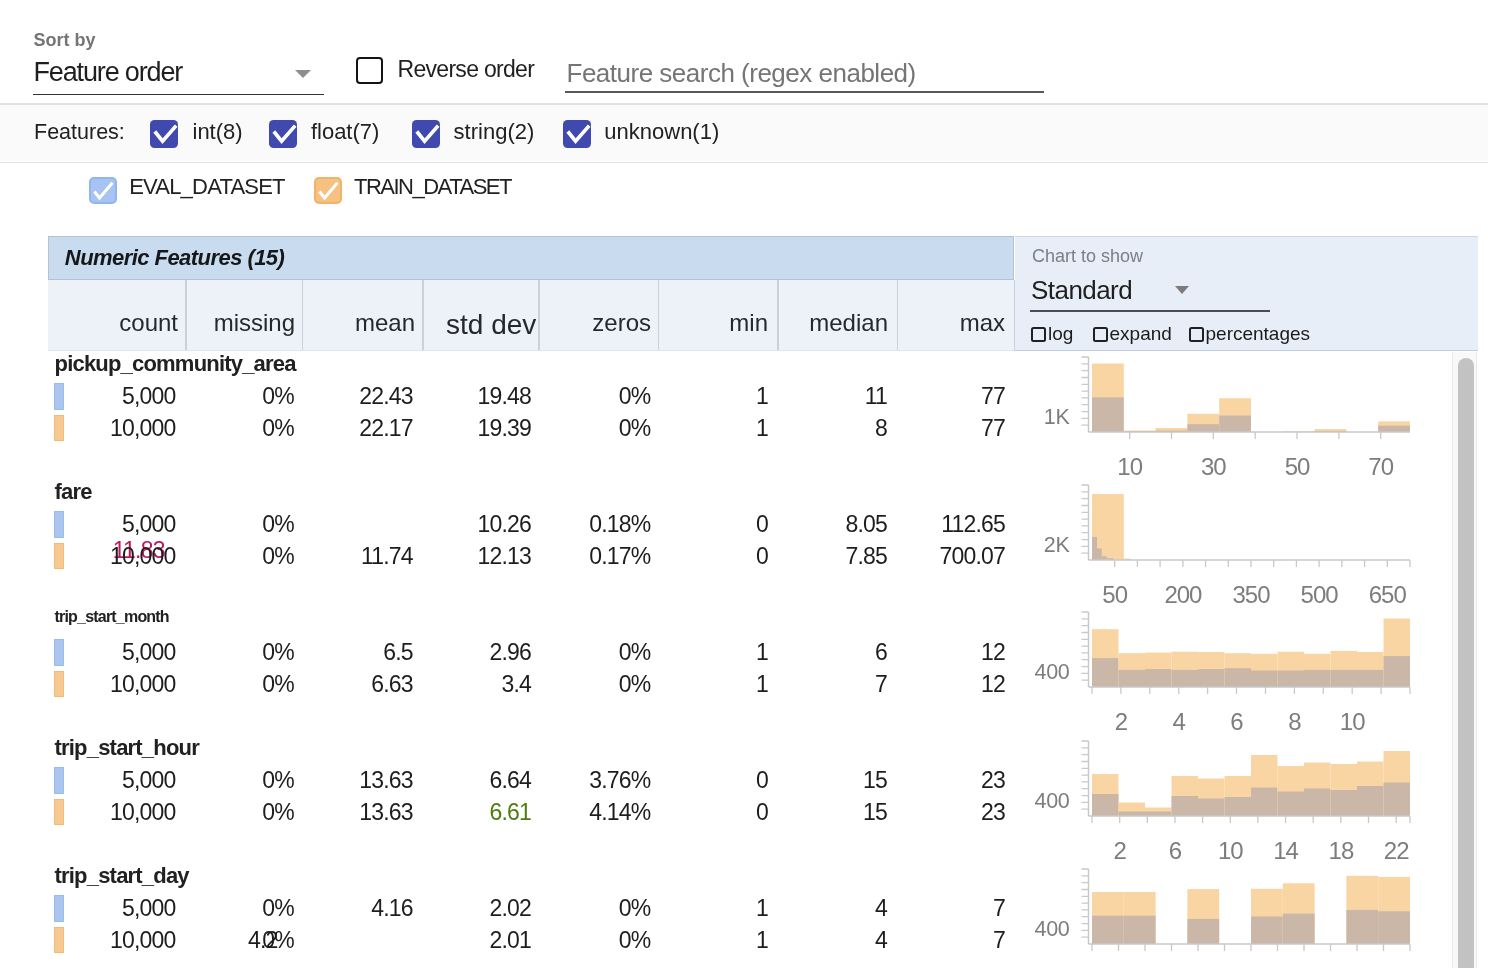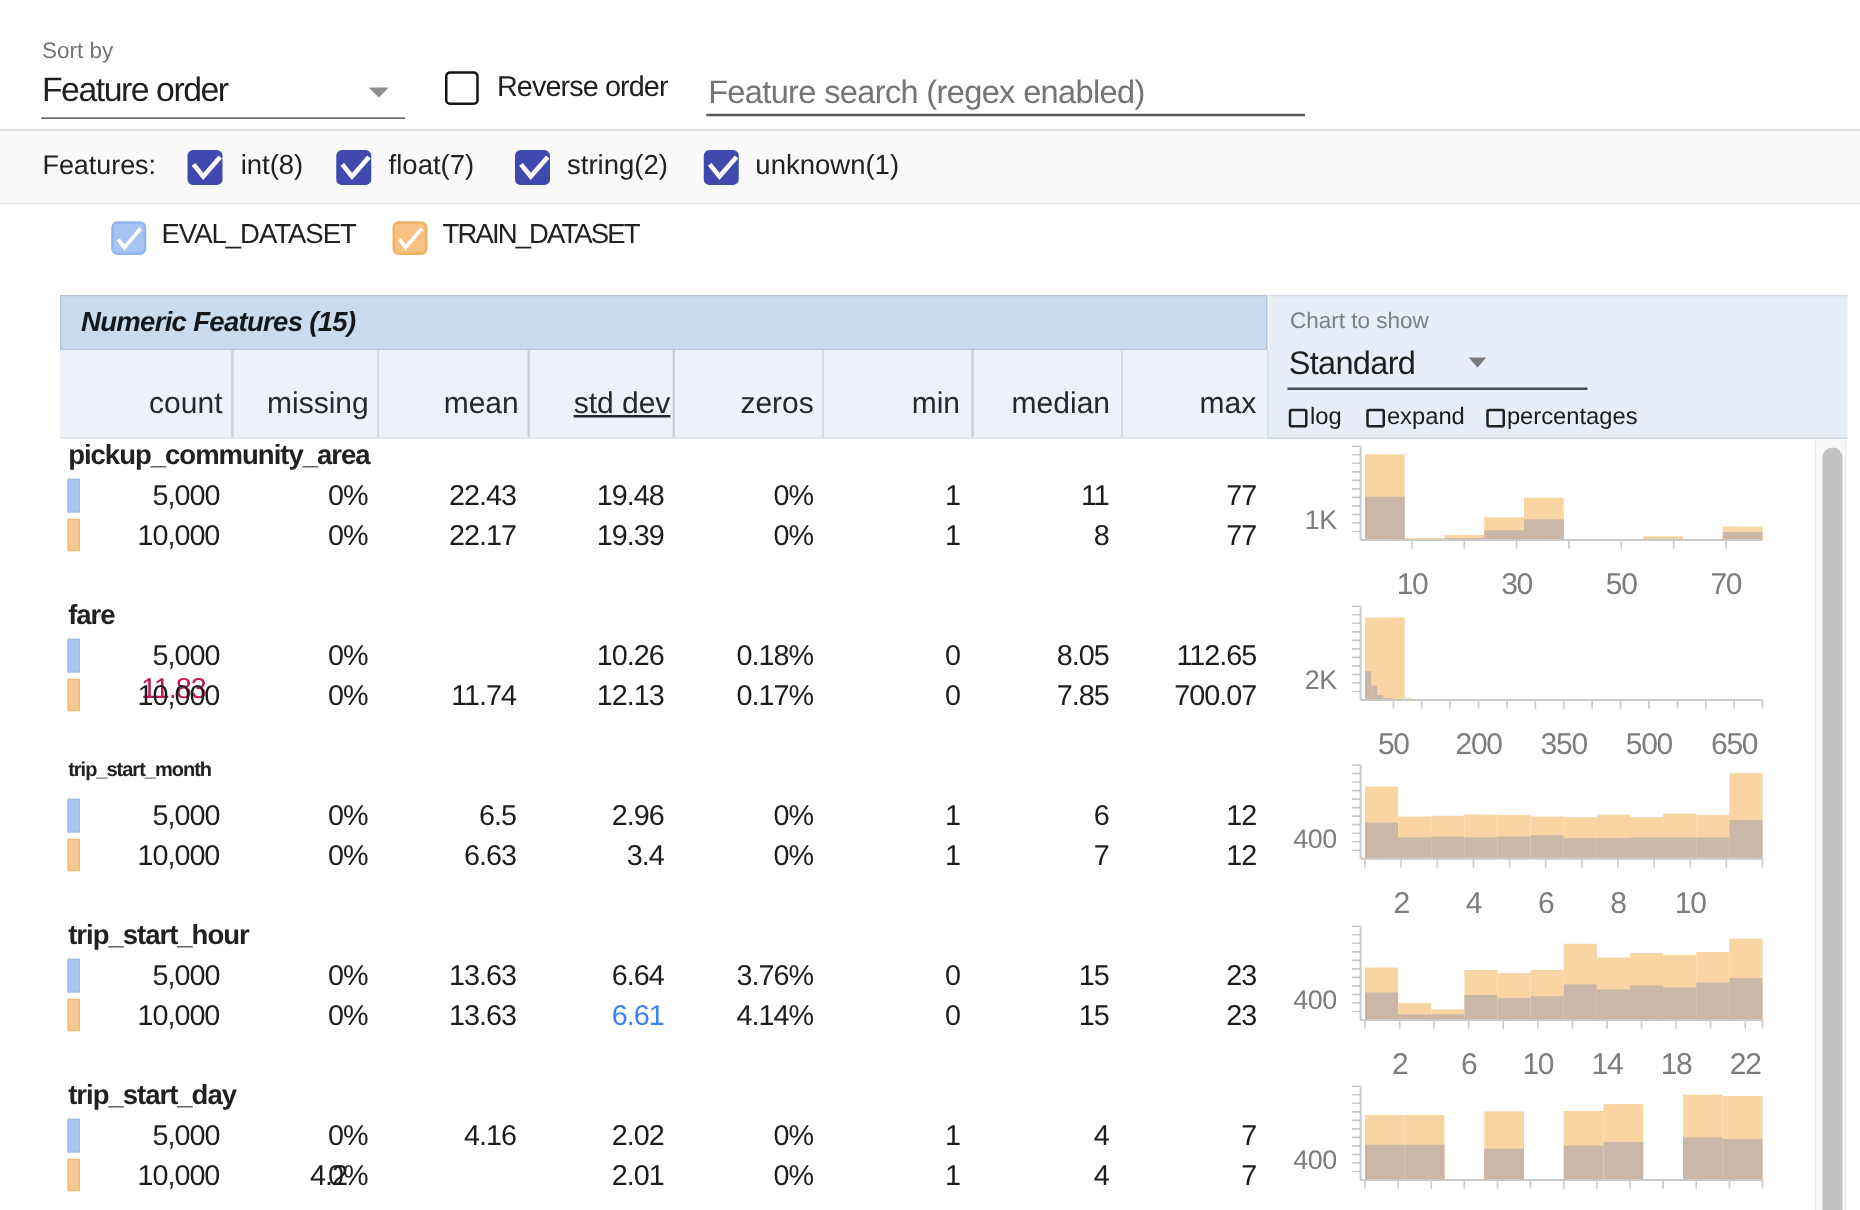--- a/index.html
+++ b/index.html
@@ -1,19 +1,19 @@
 <!DOCTYPE html>
 <html><head><meta charset="utf-8"><title>overview</title><style>
 html,body{margin:0;padding:0}
 body{width:1488px;height:968px;overflow:hidden;position:relative;background:#fff;
  font-family:"Liberation Sans",sans-serif;}
 .abs{position:absolute}
 .t{position:absolute;white-space:nowrap;line-height:1}
 </style></head><body>
-<div class="t" style="font-size:18px;top:31.0px;color:#757575;left:33.5px;">Sort by</div>
+<div class="t" style="font-size:18px;top:31.0px;color:#757575;left:33.5px;font-weight:bold;">Sort by</div>
 <div class="t" style="font-size:27px;top:58.9px;color:#1f1f1f;letter-spacing:-1.15px;left:33.5px;">Feature order</div>
 <div class="abs" style="left:33.0px;top:93.6px;width:291.0px;height:1.6px;background:#333;"></div>
 <div class="abs" style="left:295.3px;top:69.9px;width:0.0px;height:0.0px;border-left:8.6px solid transparent;border-right:8.6px solid transparent;border-top:8px solid #8e8e8e;"></div>
 <div class="abs" style="left:355.8px;top:56.5px;width:23.0px;height:23.0px;border:2.5px solid #141414;border-radius:4px;"></div>
 <div class="t" style="font-size:23px;top:57.9px;color:#1f1f1f;letter-spacing:-0.7px;left:397.5px;">Reverse order</div>
 <div class="t" style="font-size:26px;top:59.9px;color:#757575;letter-spacing:-0.5px;left:566.5px;">Feature search (regex enabled)</div>
 <div class="abs" style="left:565.0px;top:91.2px;width:479.0px;height:1.7px;background:#585858;"></div>
 <div class="abs" style="left:0.0px;top:103.4px;width:1488.0px;height:1.4px;background:#e2e2e2;"></div>
 <div class="abs" style="left:0.0px;top:104.8px;width:1488.0px;height:56.7px;background:#fafafa;"></div>
 <div class="abs" style="left:0.0px;top:161.5px;width:1488.0px;height:1.4px;background:#e2e2e2;"></div>
@@ -61,21 +61,21 @@
 <div class="abs" style="left:301.6px;top:279.5px;width:1.8px;height:70.0px;background:#ccd1d9;"></div>
 <div class="abs" style="left:422.1px;top:279.5px;width:1.8px;height:70.0px;background:#ccd1d9;"></div>
 <div class="abs" style="left:538.1px;top:279.5px;width:1.8px;height:70.0px;background:#ccd1d9;"></div>
 <div class="abs" style="left:657.6px;top:279.5px;width:1.8px;height:70.0px;background:#ccd1d9;"></div>
 <div class="abs" style="left:777.1px;top:279.5px;width:1.8px;height:70.0px;background:#ccd1d9;"></div>
 <div class="abs" style="left:896.6px;top:279.5px;width:1.8px;height:70.0px;background:#ccd1d9;"></div>
 <div class="abs" style="left:1013.8px;top:279.5px;width:1.6px;height:71.0px;background:#ccd1d9;"></div>
 <div class="t" style="font-size:24px;top:311.0px;color:#26282b;left:-122.0px;width:300px;text-align:right;">count</div>
 <div class="t" style="font-size:24px;top:311.0px;color:#26282b;left:-5.0px;width:300px;text-align:right;">missing</div>
 <div class="t" style="font-size:24px;top:311.0px;color:#26282b;left:115.0px;width:300px;text-align:right;">mean</div>
-<div class="t" style="font-size:24px;top:311.0px;color:#26282b;left:236.3px;width:300px;text-align:right;text-decoration:underline;">std dev</div>
+<div class="t" style="font-size:28px;top:311.0px;color:#26282b;left:236.3px;width:300px;text-align:right;">std dev</div>
 <div class="t" style="font-size:24px;top:311.0px;color:#26282b;left:351.0px;width:300px;text-align:right;">zeros</div>
 <div class="t" style="font-size:24px;top:311.0px;color:#26282b;left:468.0px;width:300px;text-align:right;">min</div>
 <div class="t" style="font-size:24px;top:311.0px;color:#26282b;left:588.0px;width:300px;text-align:right;">median</div>
 <div class="t" style="font-size:24px;top:311.0px;color:#26282b;left:705.0px;width:300px;text-align:right;">max</div>
 <div class="abs" style="left:1015.4px;top:236.0px;width:462.4px;height:115.0px;background:#e8eef7;border-top:1.5px solid #cdd7e5;border-bottom:1.5px solid #c2cedd;box-sizing:border-box;"></div>
 <div class="t" style="font-size:18px;top:246.5px;color:#7a7f85;left:1032.0px;">Chart to show</div>
 <div class="t" style="font-size:26px;top:277.4px;color:#1f1f1f;letter-spacing:-0.55px;left:1031.0px;">Standard</div>
 <div class="abs" style="left:1174.6px;top:286.1px;width:0.0px;height:0.0px;border-left:7.2px solid transparent;border-right:7.2px solid transparent;border-top:8.2px solid #7b7b7b;"></div>
 <div class="abs" style="left:1030.0px;top:310.0px;width:240.0px;height:1.6px;background:#4a4e54;"></div>
 <div class="abs" style="left:1031.0px;top:327.0px;width:11.0px;height:11.0px;border:2.2px solid #202020;border-radius:2.5px;"></div>
@@ -148,21 +148,21 @@
 <div class="t" style="font-size:23px;top:768.5px;color:#1d1d1d;letter-spacing:-0.8px;left:-6.0px;width:300px;text-align:right;">0%</div>
 <div class="t" style="font-size:23px;top:768.5px;color:#1d1d1d;letter-spacing:-0.8px;left:112.8px;width:300px;text-align:right;">13.63</div>
 <div class="t" style="font-size:23px;top:768.5px;color:#1d1d1d;letter-spacing:-0.8px;left:231.0px;width:300px;text-align:right;">6.64</div>
 <div class="t" style="font-size:23px;top:768.5px;color:#1d1d1d;letter-spacing:-0.8px;left:350.5px;width:300px;text-align:right;">3.76%</div>
 <div class="t" style="font-size:23px;top:768.5px;color:#1d1d1d;letter-spacing:-0.8px;left:468.0px;width:300px;text-align:right;">0</div>
 <div class="t" style="font-size:23px;top:768.5px;color:#1d1d1d;letter-spacing:-0.8px;left:587.0px;width:300px;text-align:right;">15</div>
 <div class="t" style="font-size:23px;top:768.5px;color:#1d1d1d;letter-spacing:-0.8px;left:705.0px;width:300px;text-align:right;">23</div>
 <div class="t" style="font-size:23px;top:800.5px;color:#1d1d1d;letter-spacing:-0.8px;left:-124.5px;width:300px;text-align:right;">10,000</div>
 <div class="t" style="font-size:23px;top:800.5px;color:#1d1d1d;letter-spacing:-0.8px;left:-6.0px;width:300px;text-align:right;">0%</div>
 <div class="t" style="font-size:23px;top:800.5px;color:#1d1d1d;letter-spacing:-0.8px;left:112.8px;width:300px;text-align:right;">13.63</div>
-<div class="t" style="font-size:23px;top:800.5px;color:#3b82f6;letter-spacing:-0.8px;left:231.0px;width:300px;text-align:right;">6.61</div>
+<div class="t" style="font-size:23px;top:800.5px;color:#4d7c0f;letter-spacing:-0.8px;left:231.0px;width:300px;text-align:right;">6.61</div>
 <div class="t" style="font-size:23px;top:800.5px;color:#1d1d1d;letter-spacing:-0.8px;left:350.5px;width:300px;text-align:right;">4.14%</div>
 <div class="t" style="font-size:23px;top:800.5px;color:#1d1d1d;letter-spacing:-0.8px;left:468.0px;width:300px;text-align:right;">0</div>
 <div class="t" style="font-size:23px;top:800.5px;color:#1d1d1d;letter-spacing:-0.8px;left:587.0px;width:300px;text-align:right;">15</div>
 <div class="t" style="font-size:23px;top:800.5px;color:#1d1d1d;letter-spacing:-0.8px;left:705.0px;width:300px;text-align:right;">23</div>
 <div class="t" style="font-size:22px;top:864.9px;color:#212121;letter-spacing:-0.8px;font-weight:bold;left:54.5px;">trip_start_day</div>
 <div class="abs" style="left:54.0px;top:895.0px;width:10.0px;height:27.0px;background:#aac5f0;border:1px solid #9cbcee;box-sizing:border-box;"></div>
 <div class="abs" style="left:54.0px;top:927.0px;width:10.0px;height:26.0px;background:#f5c98f;border:1px solid #eebc7b;box-sizing:border-box;"></div>
 <div class="t" style="font-size:23px;top:896.5px;color:#1d1d1d;letter-spacing:-0.8px;left:-124.5px;width:300px;text-align:right;">5,000</div>
 <div class="t" style="font-size:23px;top:896.5px;color:#1d1d1d;letter-spacing:-0.8px;left:-6.0px;width:300px;text-align:right;">0%</div>
 <div class="t" style="font-size:23px;top:896.5px;color:#1d1d1d;letter-spacing:-0.8px;left:112.8px;width:300px;text-align:right;">4.16</div>

